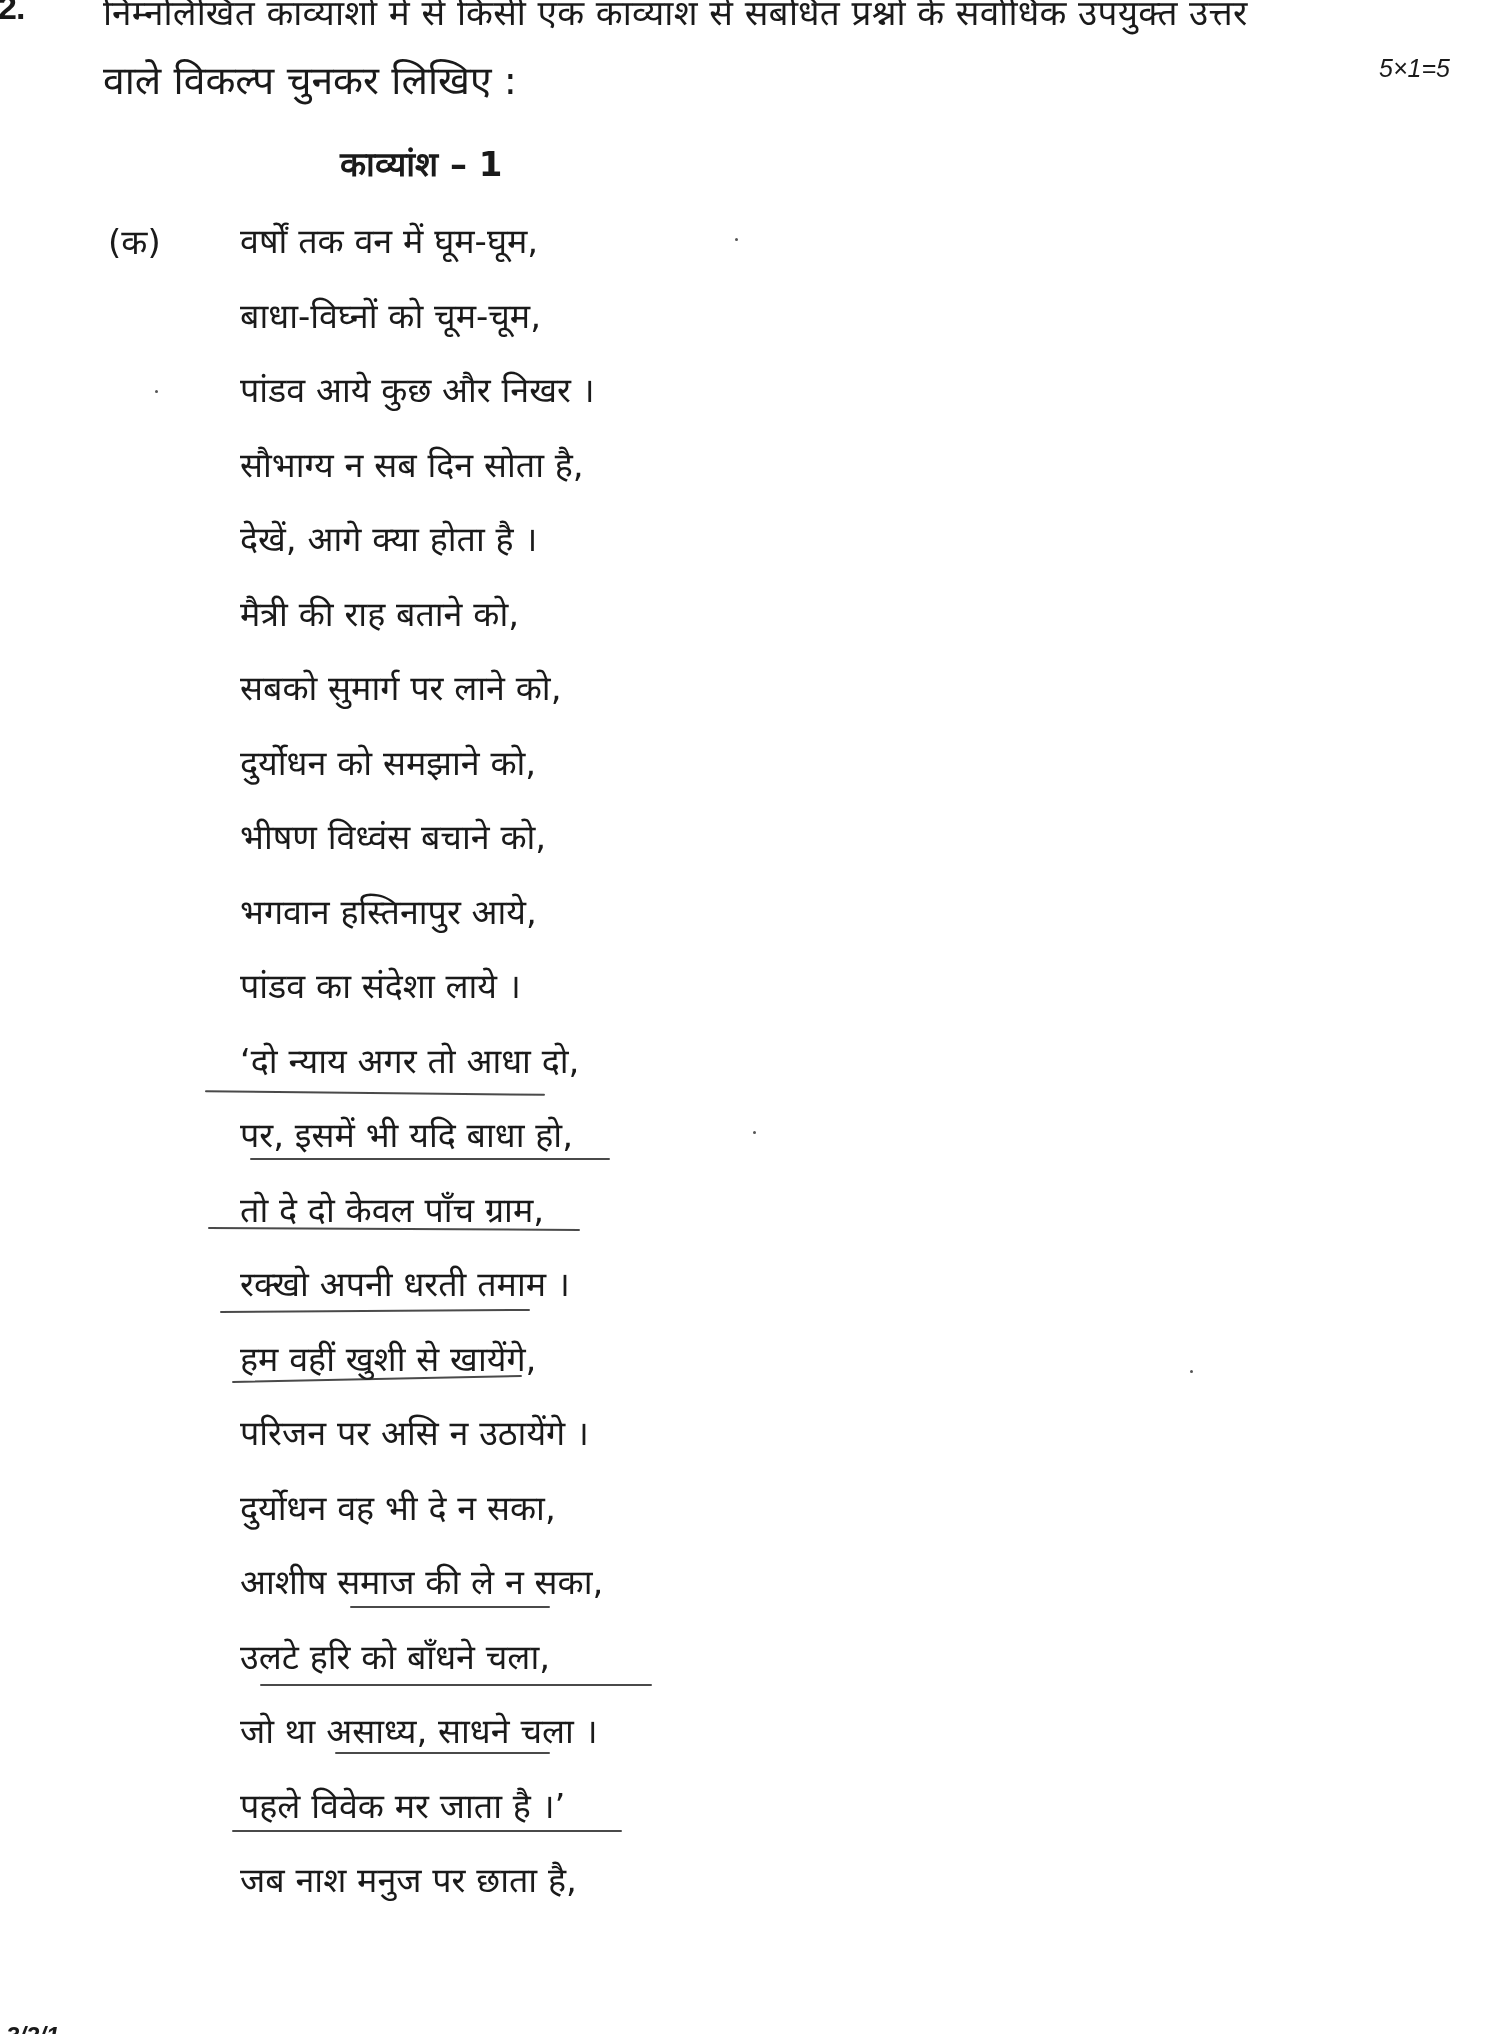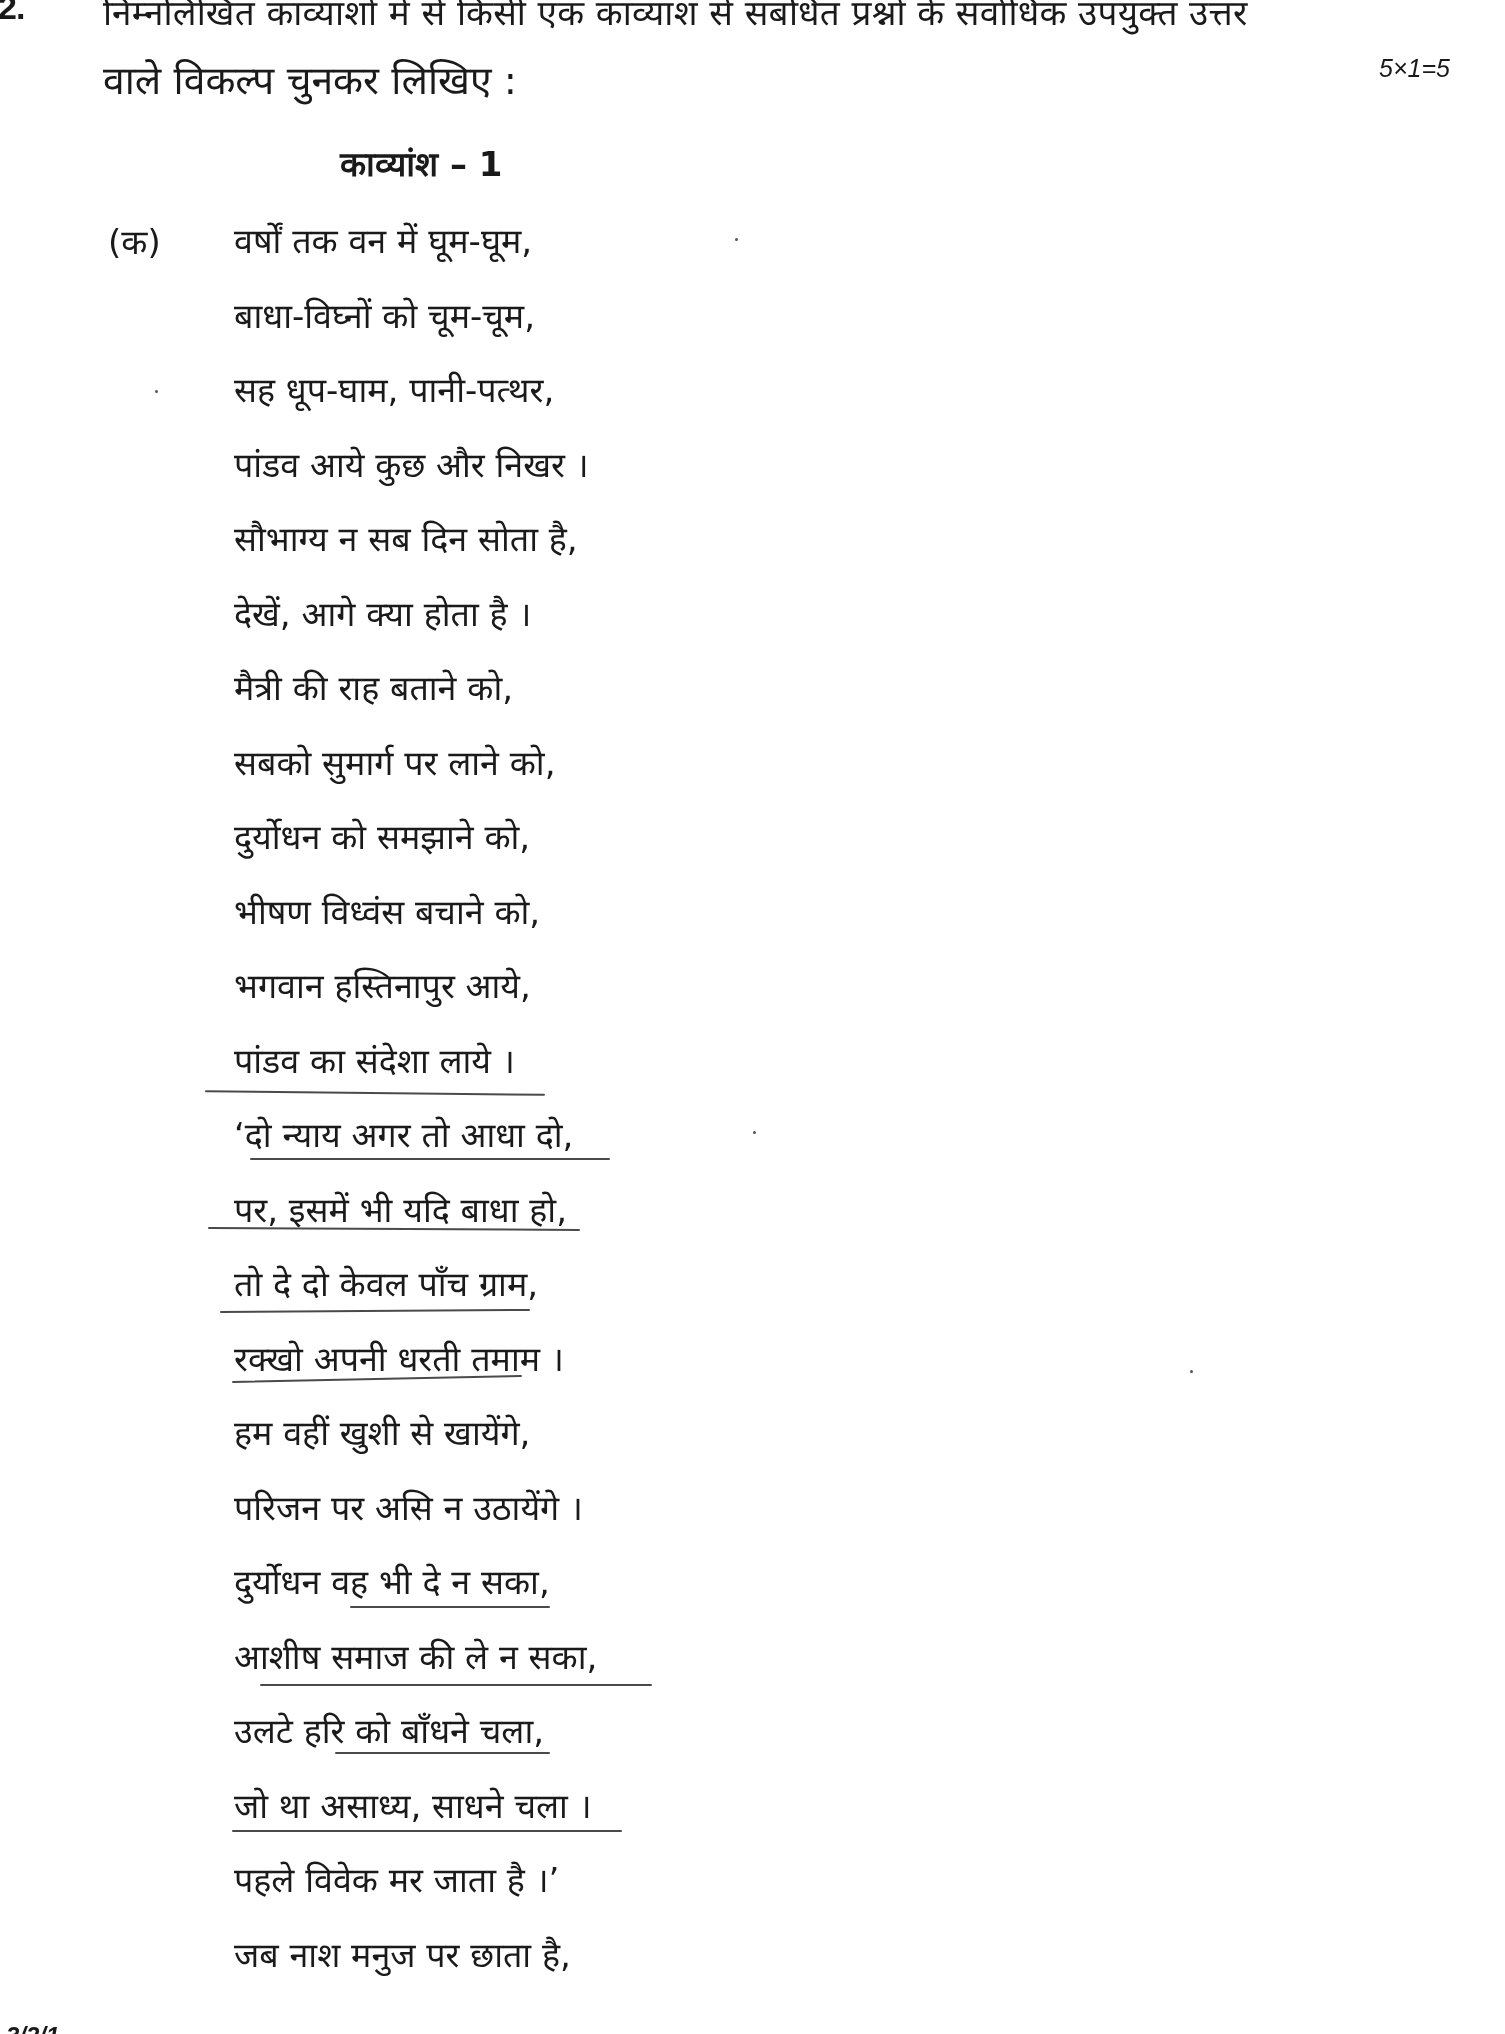--- a/index.html
+++ b/index.html
@@ -70,21 +70,21 @@
     }
     .part-label {
       position: absolute;
       left: 108px;
       top: 218px;
       font-size: 34px;
       white-space: nowrap;
     }
     .poem {
       position: absolute;
-      left: 234px;
+      left: 240px;
       top: 216px;
       margin: 0;
       padding: 0;
       list-style: none;
     }
     .poem li {
       height: 74.5px;
       font-size: 34px;
       line-height: 50px;
       white-space: nowrap;
@@ -126,21 +126,20 @@
     <span class="q-line2">वाले विकल्प चुनकर लिखिए :</span>
     <span class="q-marks">5×1=5</span>
   </div>
 
   <div class="section-title">काव्यांश – 1</div>
   <div class="part-label">(क)</div>
 
   <ol class="poem">
     <li>वर्षों तक वन में घूम-घूम,</li>
     <li>बाधा-विघ्नों को चूम-चूम,</li>
-    <li>सह धूप-घाम, पानी-पत्थर,</li>
     <li>पांडव आये कुछ और निखर ।</li>
     <li>सौभाग्य न सब दिन सोता है,</li>
     <li>देखें, आगे क्या होता है ।</li>
     <li>मैत्री की राह बताने को,</li>
     <li>सबको सुमार्ग पर लाने को,</li>
     <li>दुर्योधन को समझाने को,</li>
     <li>भीषण विध्वंस बचाने को,</li>
     <li>भगवान हस्तिनापुर आये,</li>
     <li>पांडव का संदेशा लाये ।</li>
     <li>‘दो न्याय अगर तो आधा दो,</li>

